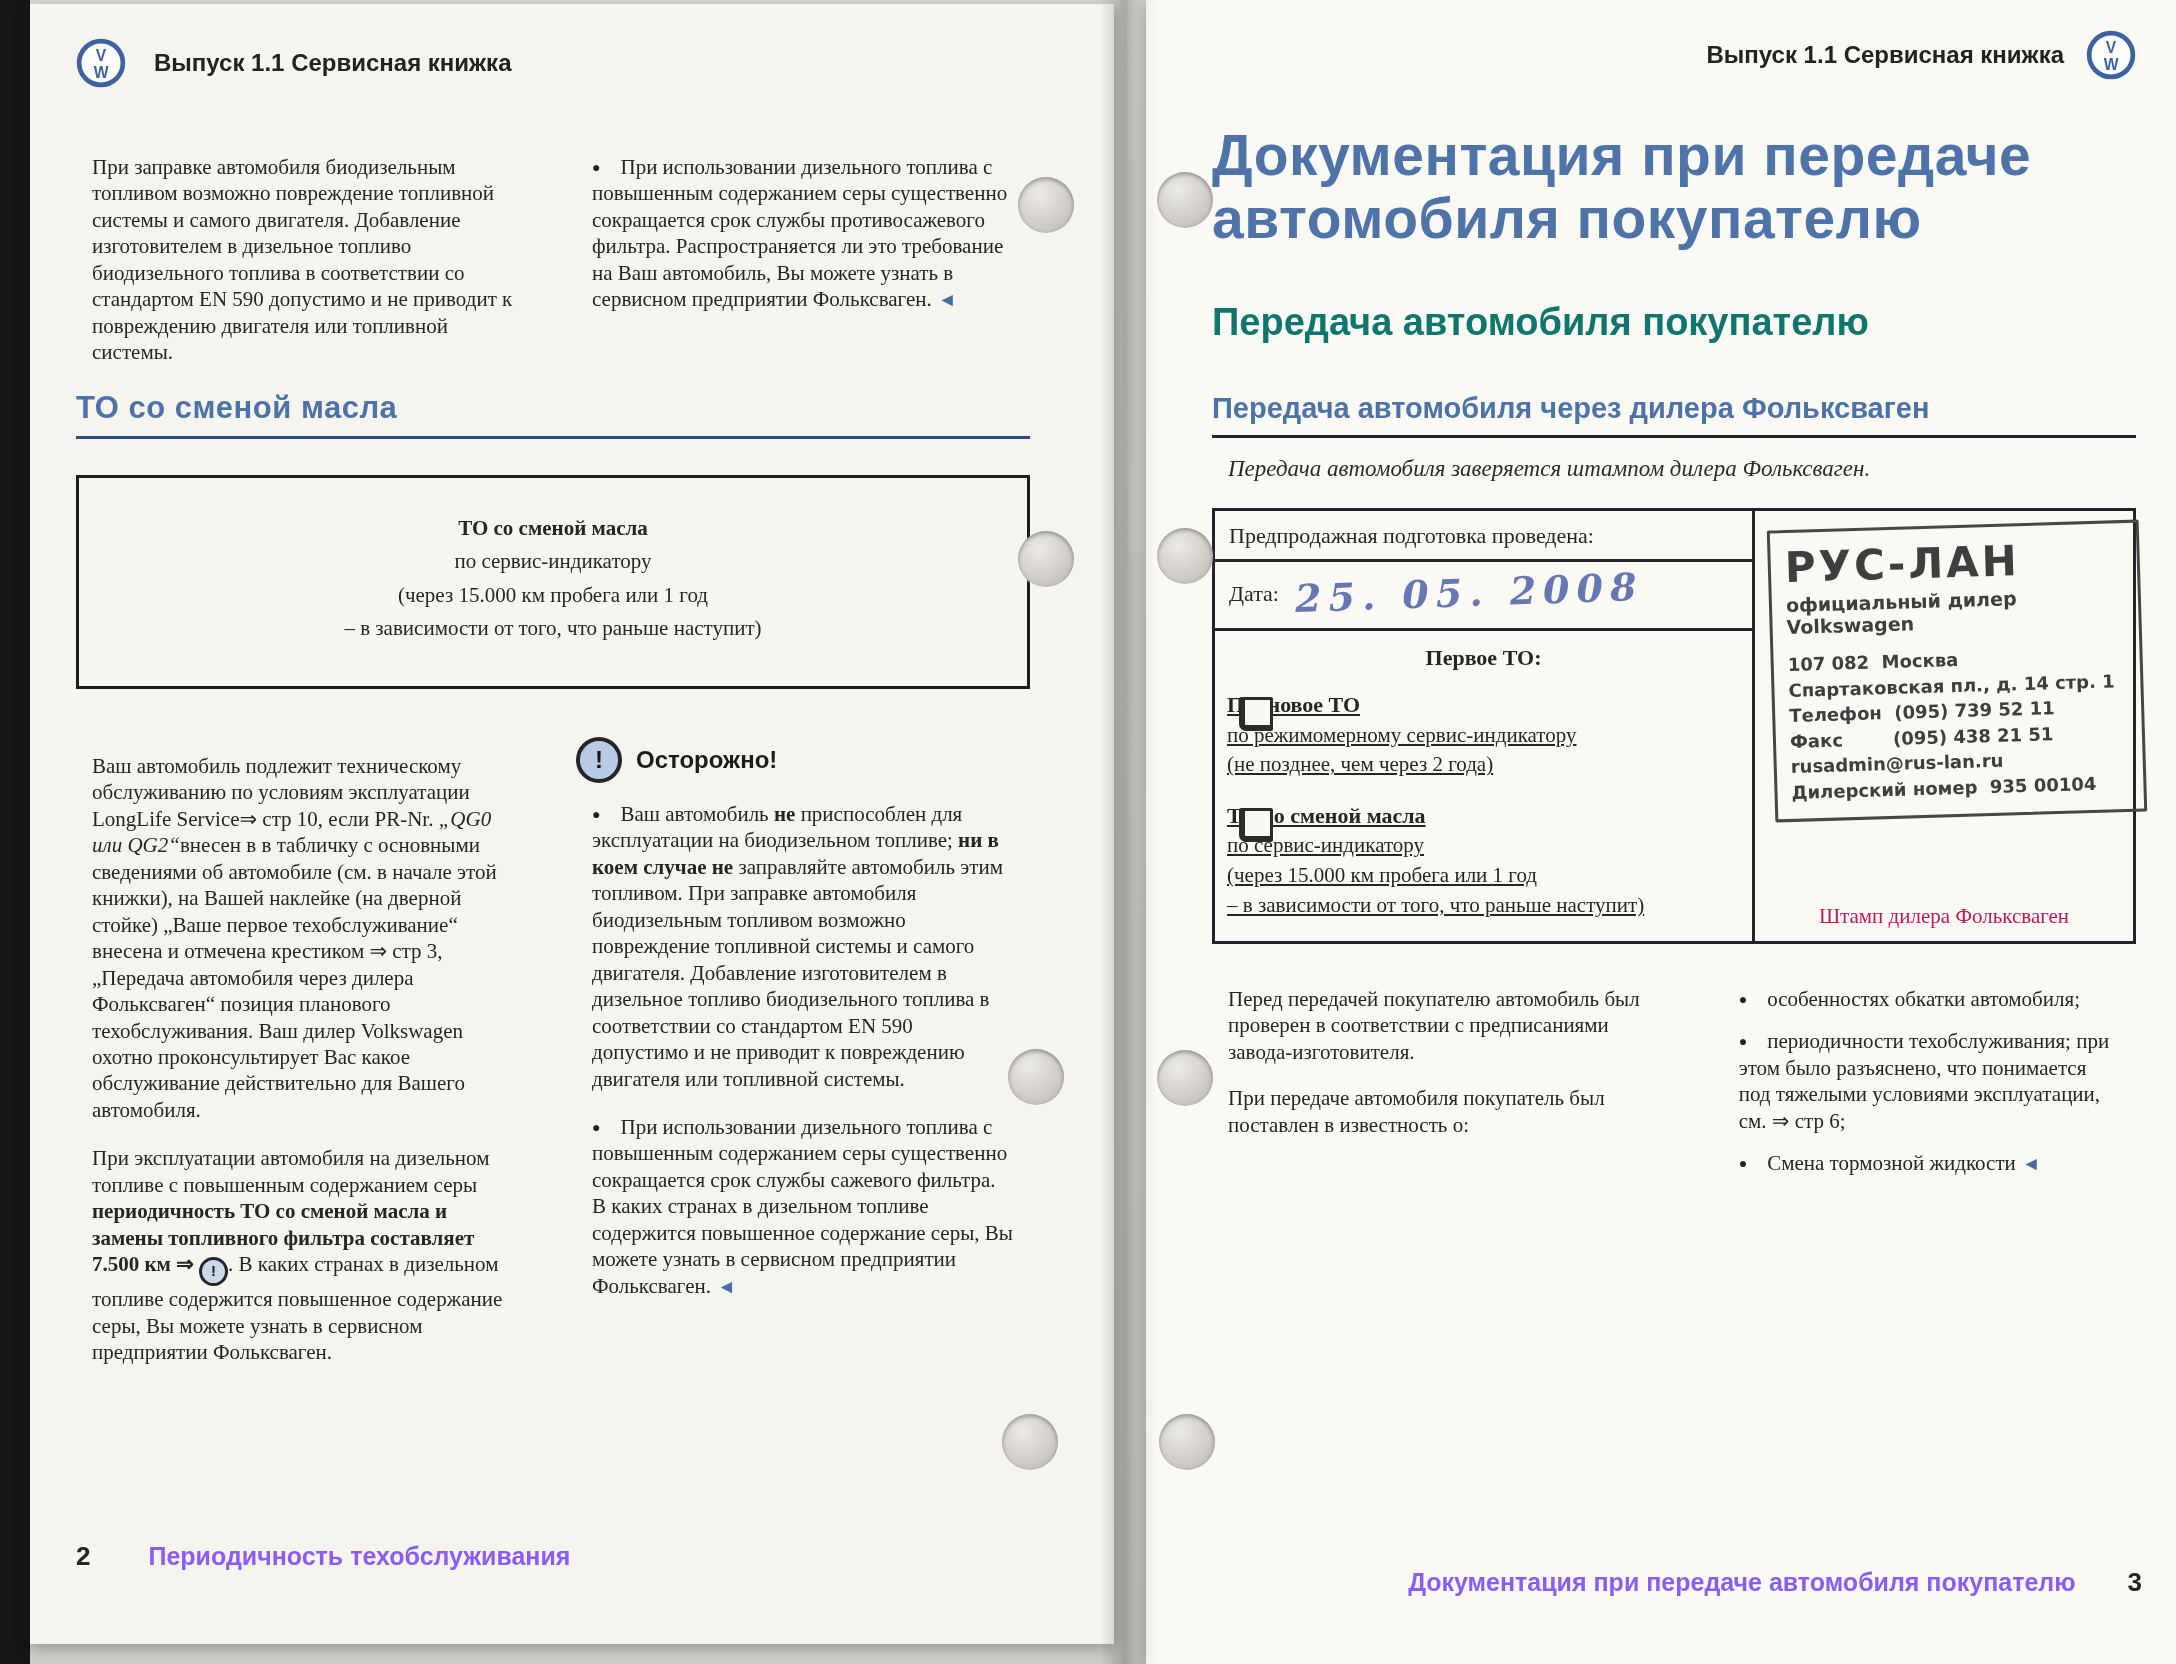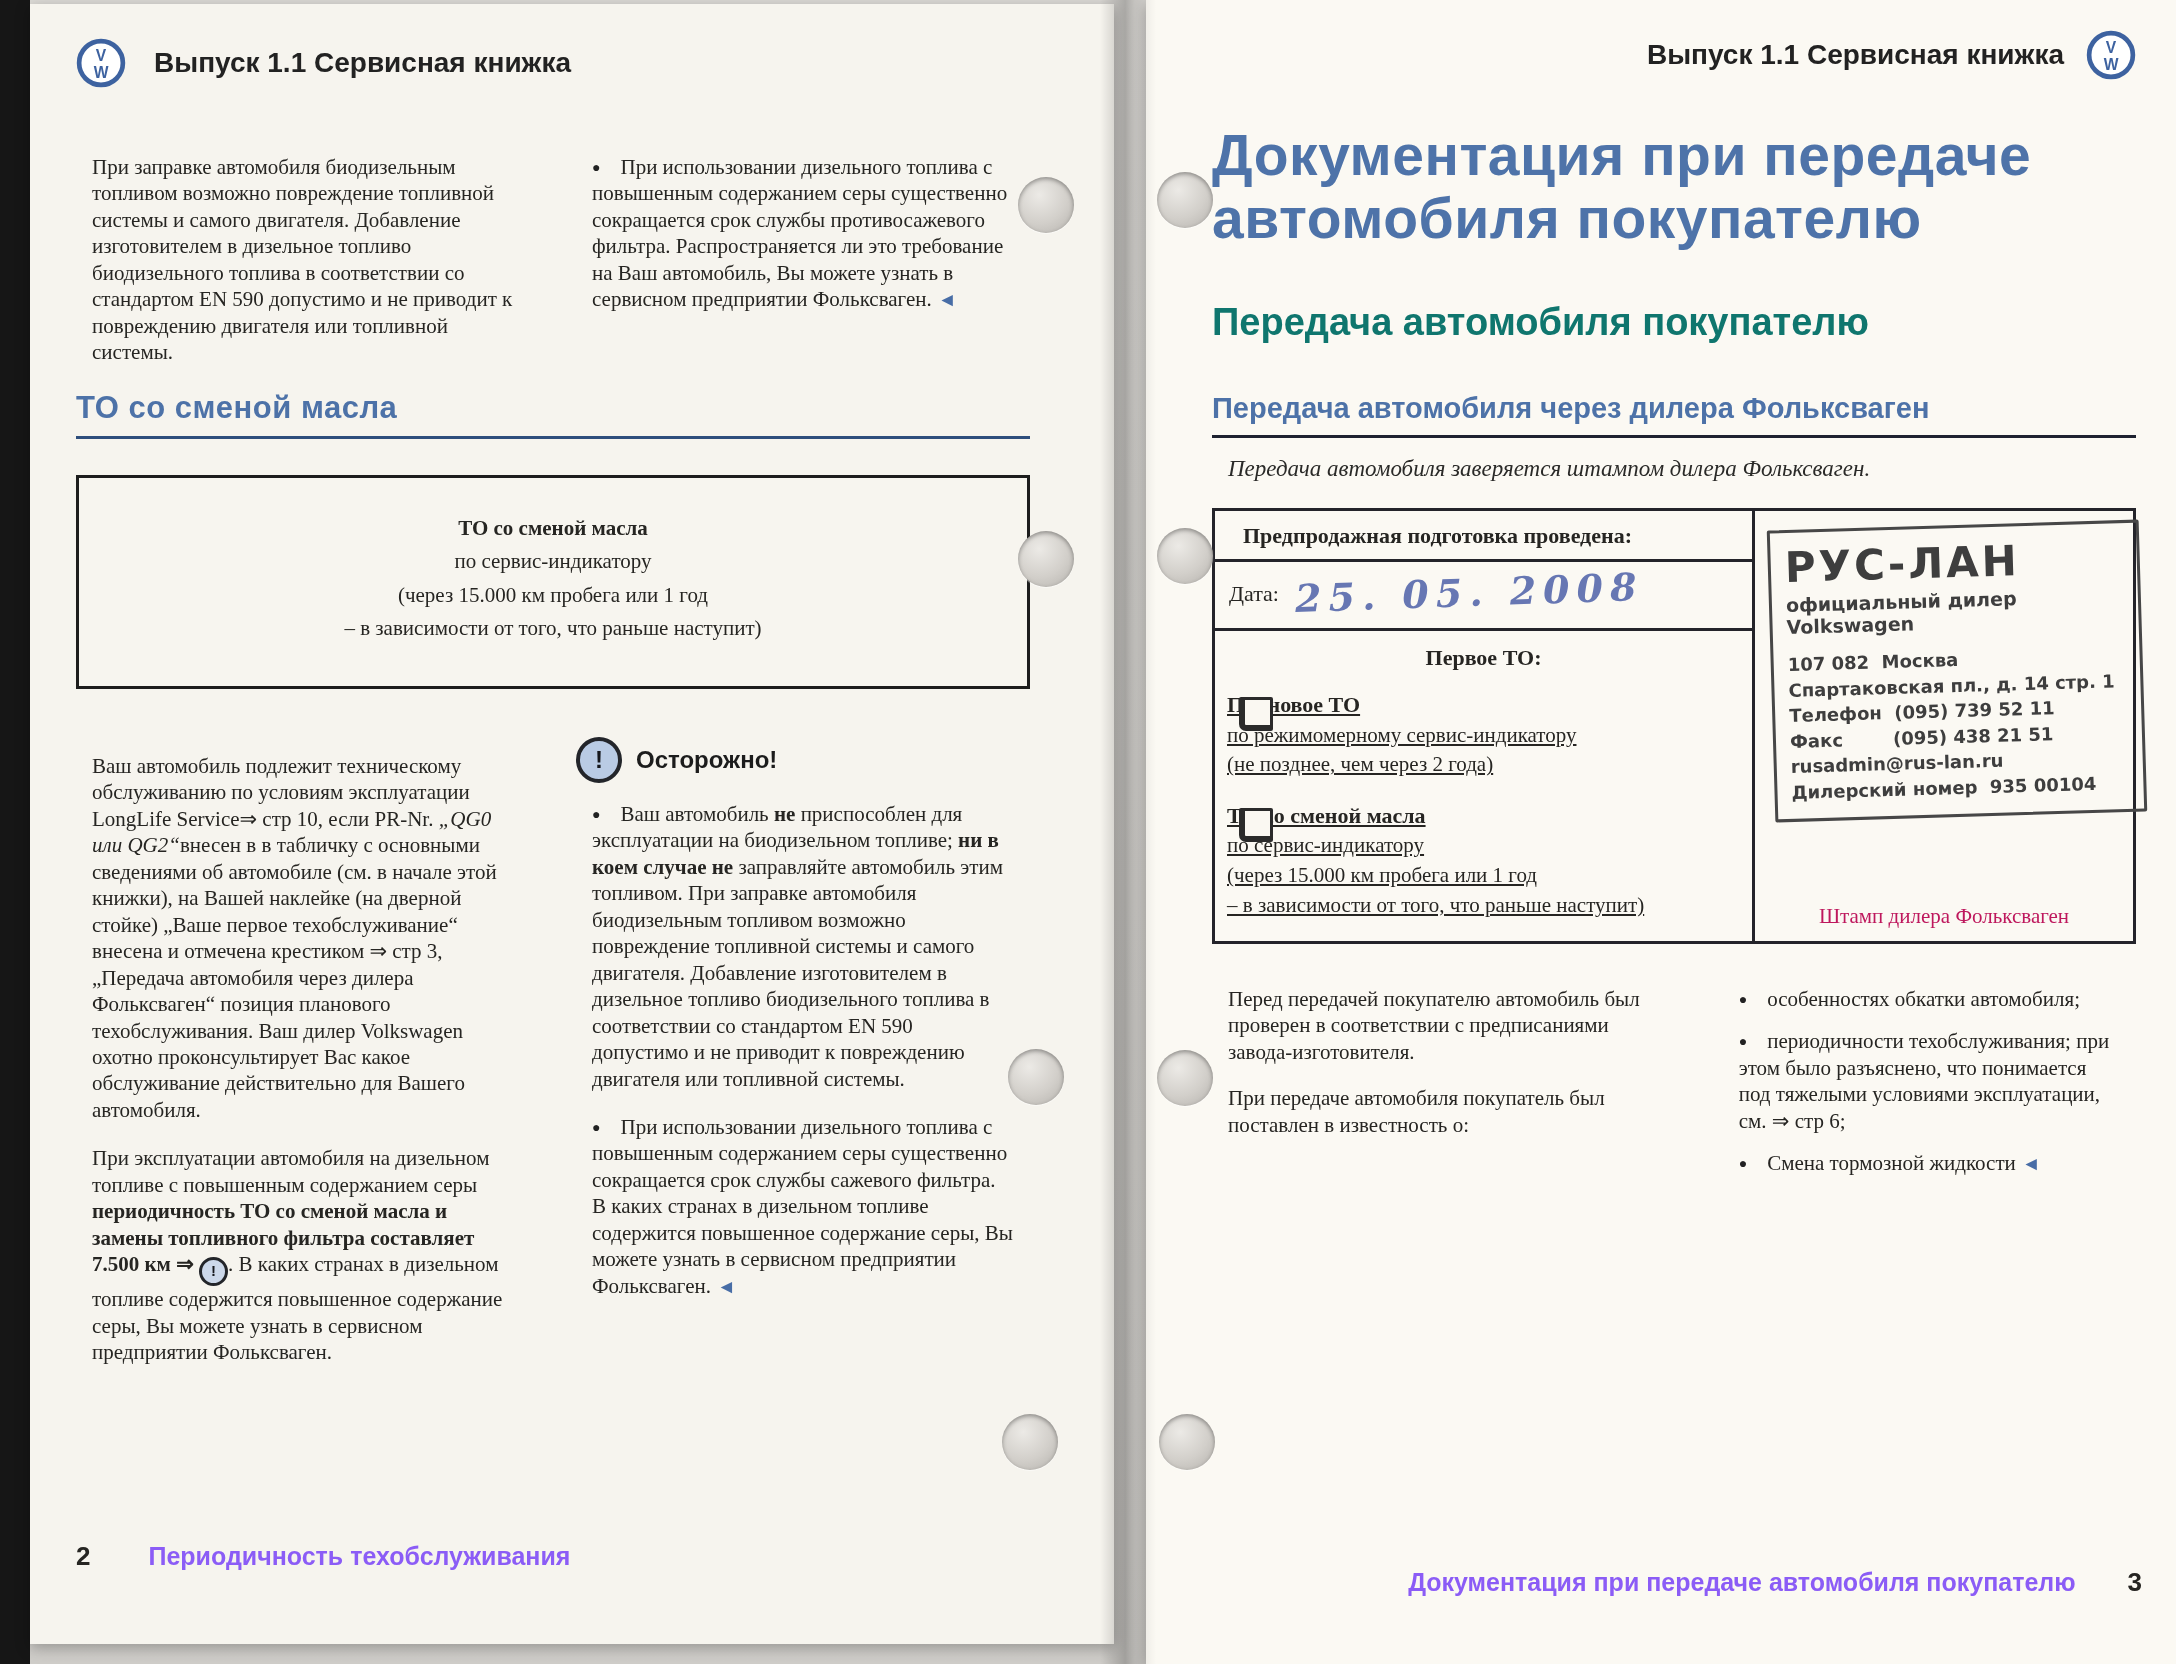--- a/index.html
+++ b/index.html
@@ -23,21 +23,21 @@
   
   .sans{font-family:"Liberation Sans",sans-serif;}
   p{margin:16px;}
   .body-text{font-size:21px;line-height:1.26;}
   .bullet-glyph{display:inline-block;font-size:14px;vertical-align:2px;margin-right:20px;color:#222;}
   .back-arrow{color:#486da6;font-size:19px;margin-left:6px;}
 
   
   .lp-header{display:flex;align-items:center;gap:28px;margin-bottom:50px;}
   .vw-logo{width:50px;height:50px;flex:0 0 auto;}
-  .hdr-title{font-size:28px;font-weight:bold;color:#222;}
+  .hdr-title{font-size:24px;font-weight:bold;color:#222;}
 
   .cols{display:flex;gap:46px;}
   .col{width:454px;}
 
   .validity{font-size:20px;margin-top:52px;color:#333;}
   .sec-title{font-size:31px;font-weight:bold;color:#4d72a8;margin-top:8px;letter-spacing:.5px;}
   .sec-rule{height:3px;background:#2e4e7c;margin-top:10px;}
 
   .notice-box{border:3px solid #1d1d1d;margin-top:36px;padding:34px 20px 40px;text-align:center;
               font-size:21px;line-height:1.6;background:#f7f5ef;}
@@ -63,21 +63,21 @@
   .rp-header{display:flex;justify-content:flex-end;align-items:center;gap:22px;margin-bottom:44px;}
   .doc-title{font-family:"Liberation Sans",sans-serif;font-weight:bold;font-size:57px;line-height:1.1;
              color:#4e73a9;letter-spacing:.5px;}
   .rp-h2{font-family:"Liberation Sans",sans-serif;font-weight:bold;font-size:38px;color:#0f766e;margin-top:52px;}
   .rp-h3{font-family:"Liberation Sans",sans-serif;font-weight:bold;font-size:29px;color:#4d72a8;margin-top:48px;
          padding-bottom:10px;border-bottom:3px solid #1e2230;}
   .rp-lead{font-style:italic;font-size:23px;margin-top:18px;color:#2a2a28;}
 
   .vtable{display:grid;grid-template-columns:540px 1fr;border:3px solid #24242a;margin-top:26px;background:#fbf9f3;}
   .tleft{border-right:3px solid #24242a;display:flex;flex-direction:column;}
-  .trow1{border-bottom:3px solid #24242a;padding:12px 28px 10px;font-weight:bold;font-size:22px;}
+  .trow1{border-bottom:3px solid #24242a;padding:12px 14px 10px;font-weight:normal;font-size:22px;}
   .trow2{border-bottom:3px solid #24242a;padding:6px 14px 8px;display:flex;align-items:center;font-size:22px;min-height:52px;}
   .handwriting{font-family:"DejaVu Serif",serif;font-style:italic;font-weight:600;font-size:38px;color:#5b6cae;
                letter-spacing:7px;display:inline-block;transform:rotate(-2deg);margin-left:16px;margin-top:-4px;opacity:.92;}
   .trow3{padding:14px 12px 20px;flex:1;}
   .t3-head{text-align:center;font-weight:bold;font-size:22px;margin-bottom:18px;}
   .opt{position:relative;text-align:left;font-size:21px;line-height:1.42;margin-bottom:20px;text-decoration:underline;}
   .opt:last-child{margin-bottom:0;}
   .opt-title{font-weight:bold;font-size:22px;}
   .checkbox{position:absolute;left:12px;top:8px;width:25px;height:25px;background:#faf8f2;
             border:3px solid #2b2b2b;border-left-width:6px;border-bottom-width:6px;border-radius:2px 2px 2px 7px;}

